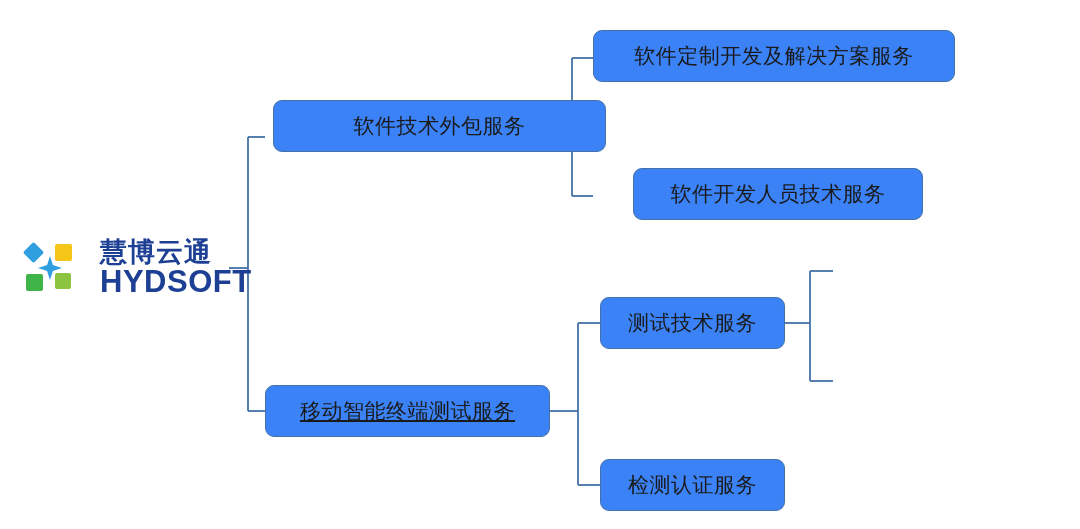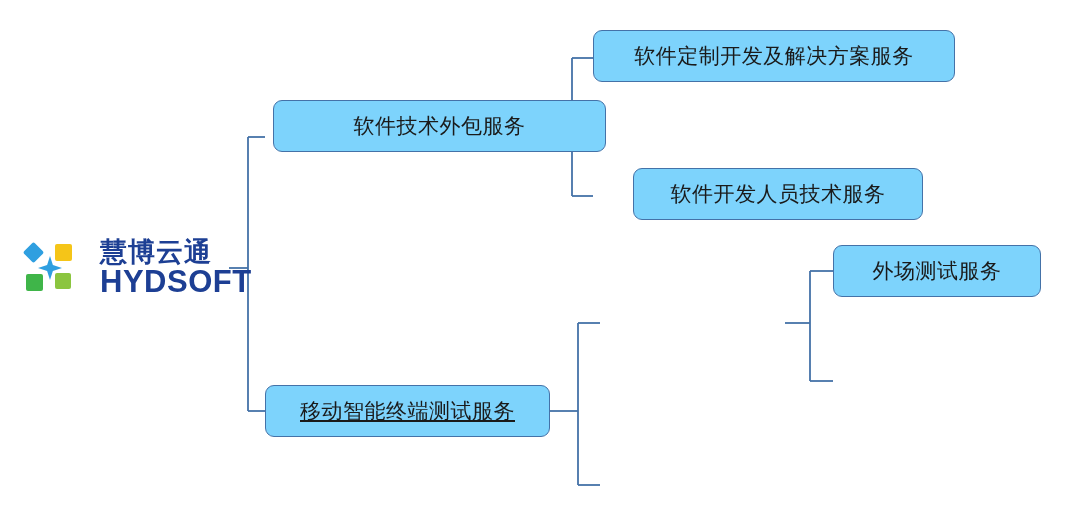--- a/index.html
+++ b/index.html
@@ -23,21 +23,21 @@
     top: 0;
     width: 1080px;
     height: 529px;
     pointer-events: none;
   }
   .node {
     position: absolute;
     box-sizing: border-box;
     border: 1.6px solid #4472a8;
     border-radius: 9px;
-    background: #7dd3fc;
+    background: #3b82f6;
     color: #1a1a1a;
     display: flex;
     align-items: center;
     justify-content: center;
     text-align: center;
     font-size: 21px;
     letter-spacing: 0.5px;
     line-height: 1.2;
     white-space: nowrap;
   }
@@ -160,18 +160,19 @@
   </div>
 
   <div class="node" style="left:273px; top:100px; width:333px; height:52px;">软件技术外包服务</div>
 
   <div class="node" style="left:593px; top:30px; width:362px; height:52px;">软件定制开发及解决方案服务</div>
 
   <div class="node" style="left:593px; top:168px; width:290px; height:52px;margin-left:40px;">软件开发人员技术服务</div>
 
   <div class="node" style="left:265px; top:385px; width:285px; height:52px;text-decoration:underline;">移动智能终端测试服务</div>
 
-
-  <div class="node" style="left:833px; top:245px; width:208px; height:52px;">外场测试服务</div>
+  <div class="node" style="left:600px; top:297px; width:185px; height:52px;">测试技术服务</div>
 
 
+
+  <div class="node" style="left:600px; top:459px; width:185px; height:52px;">检测认证服务</div>
 
 </div>
 
 </body></html>

